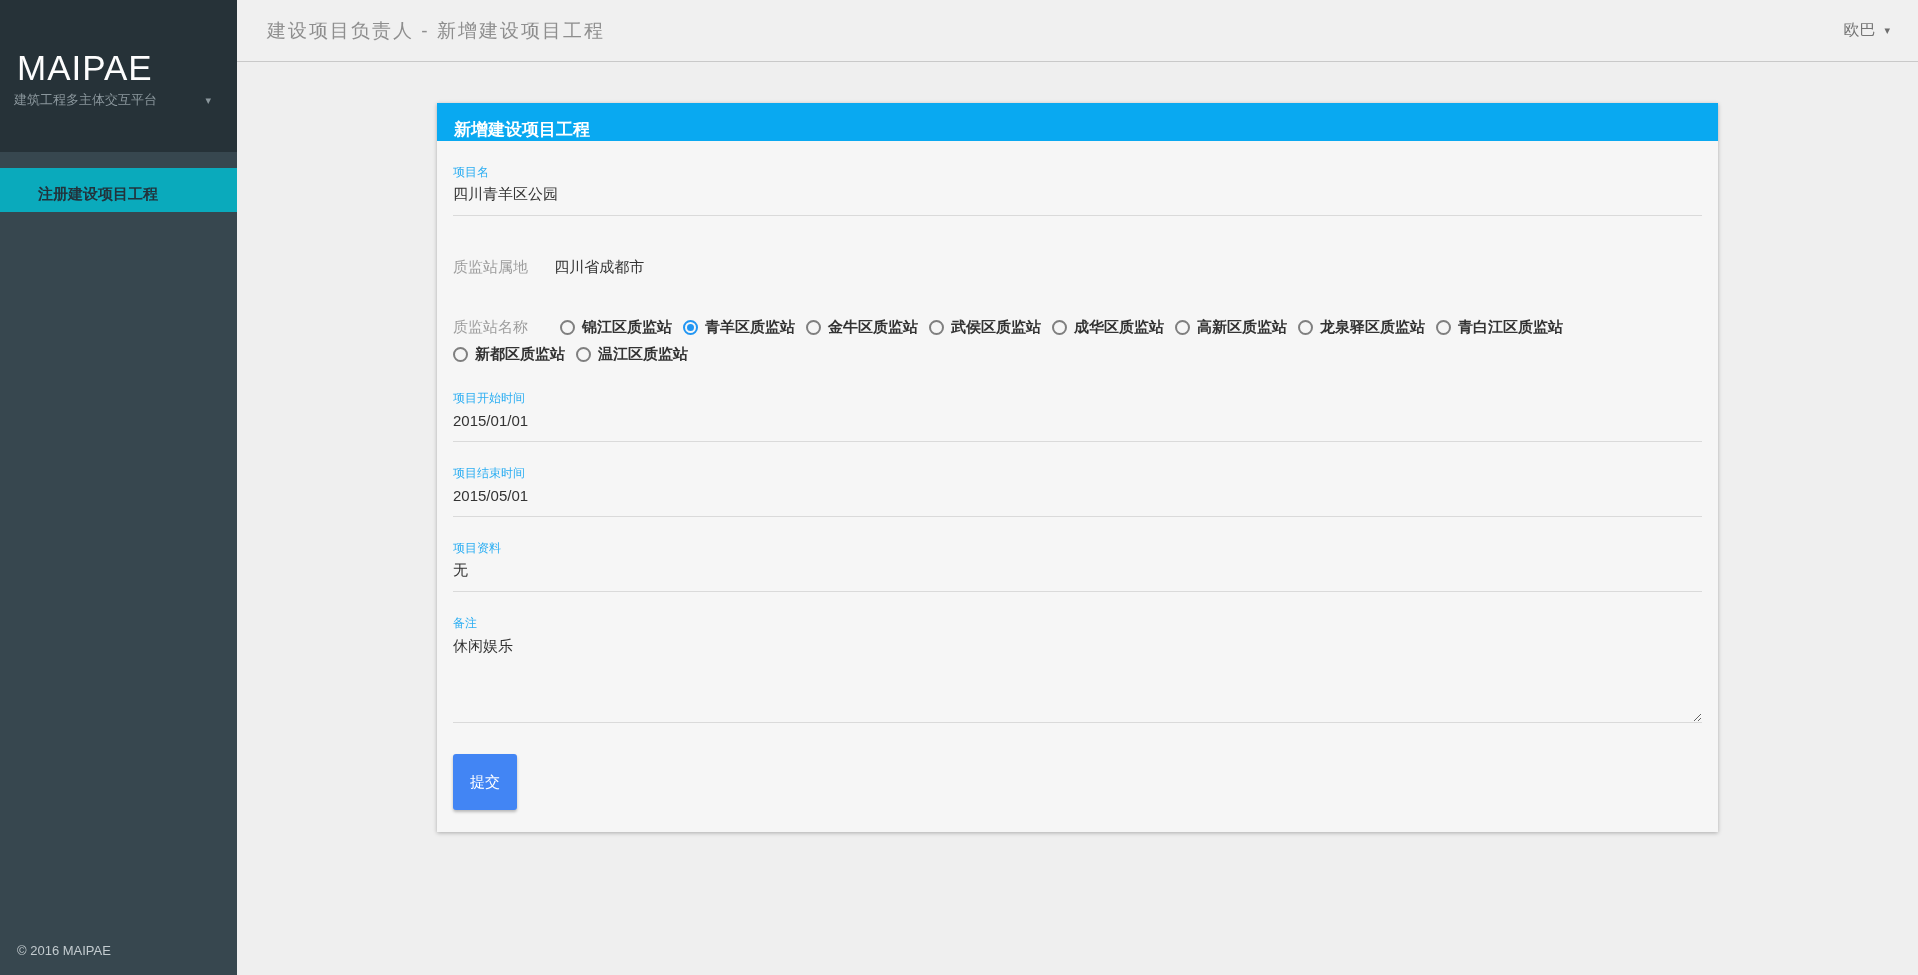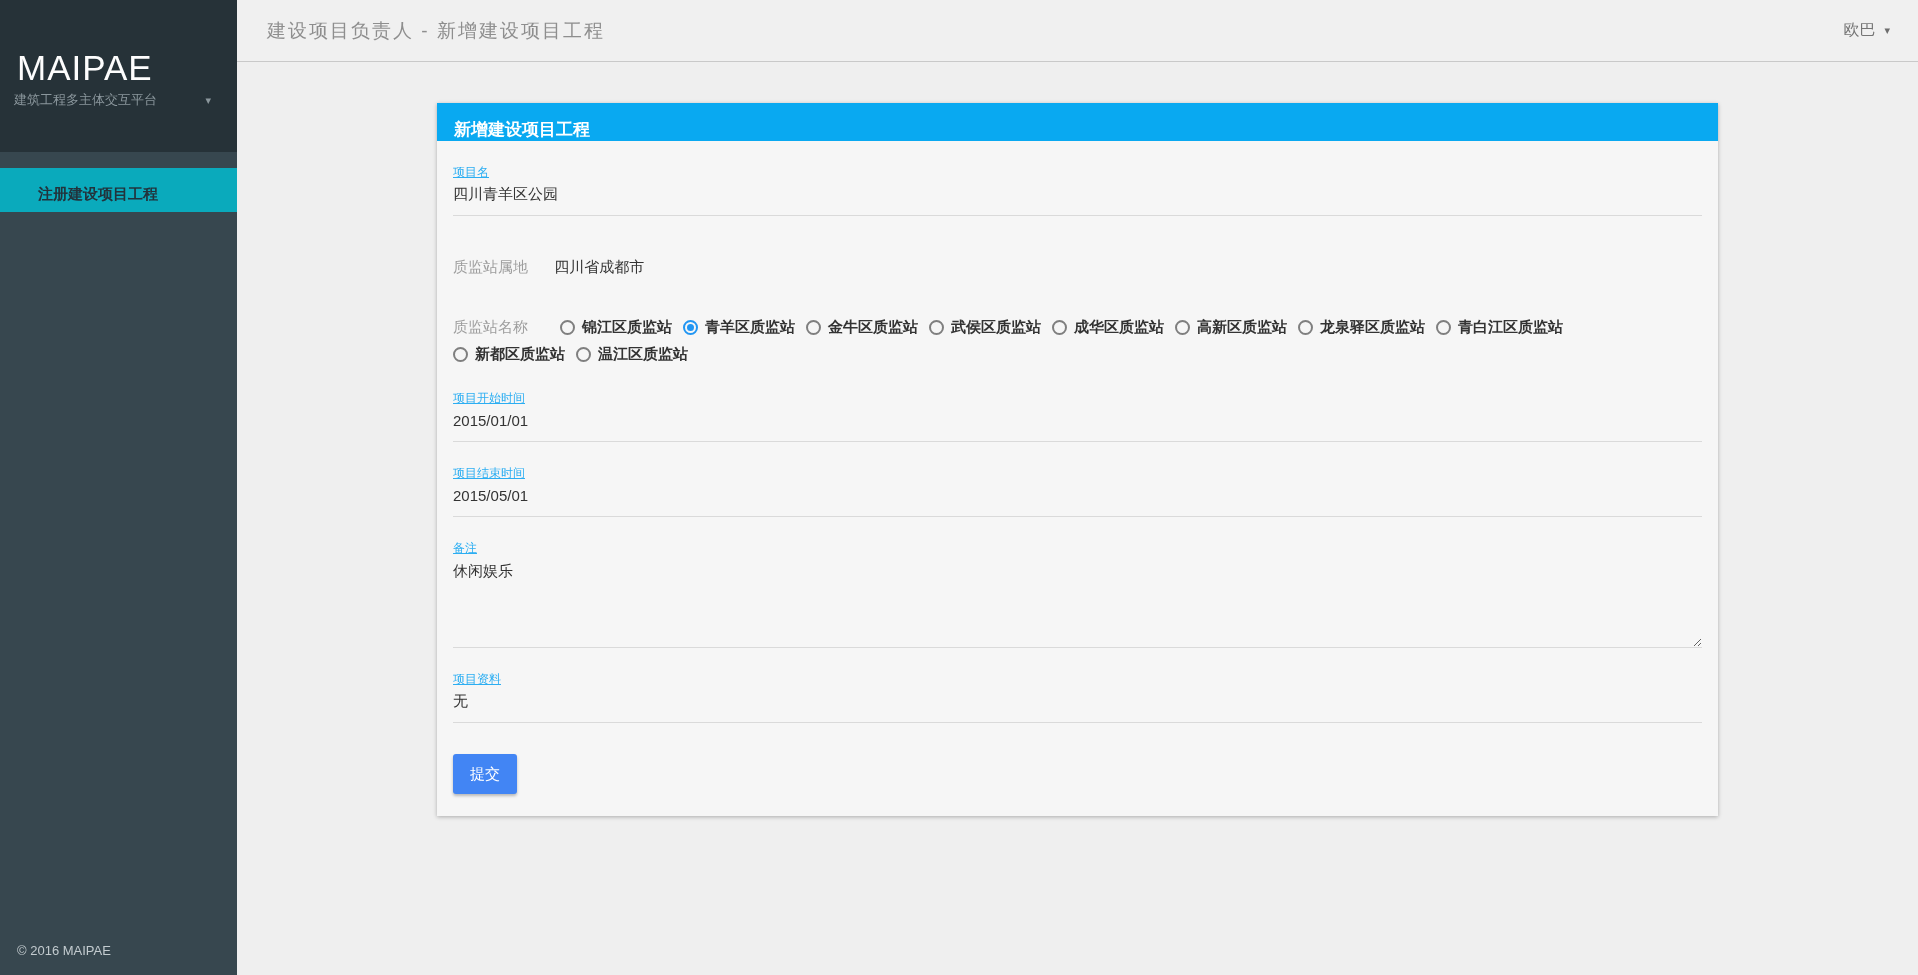--- a/index.html
+++ b/index.html
@@ -63,21 +63,21 @@
   }
   .panel-header {
     height:38px; line-height:53px; padding-left:17px;
     background:#09a9f1; color:#ffffff;
     font-size:17px; font-weight:bold;
   }
   .panel-body { padding:0 16px 10px; }
 
   .field { margin-top:24px; }
   .field-label {
-    display:block; color:#2caef2; font-size:12px; line-height:14px; margin-bottom:5px;text-decoration:underline;
+    display:block; color:#2caef2; font-size:12px; line-height:14px; margin-bottom:5px;
   }
   .line-input {
     display:block; width:100%;
     border:0; border-bottom:1px solid #dadada; background:transparent;
     font-family:inherit; font-size:15px; color:#333;
     padding:2px 0 12px; outline:none;
   }
   .textarea-input {
     display:block; width:100%; height:88px;
     border:0; border-bottom:1px solid #dadada; background:transparent;
@@ -100,21 +100,21 @@
     background:#f6f6f6;
   }
   .radio-circle.selected { border-color:#2196f3; }
   .radio-dot {
     position:absolute; left:2px; top:2px; right:2px; bottom:2px;
     background:#2196f3; border-radius:50%;
   }
 
   .submit-btn {
     display:block; margin:31px 0 12px;
-    min-width:64px; height:40px; padding:0 16px;
+    min-width:64px; height:56px; padding:0 16px;
     background:#4285f4; color:#fff;
     border:0; border-radius:3px;
     font-family:inherit; font-size:15px;
     box-shadow:0 2px 3px rgba(0,0,0,0.25);
     cursor:pointer;
   }
 </style>
 </head>
 <body>
 
@@ -167,27 +167,27 @@
             <label class="field-label">项目开始时间</label>
             <input class="line-input" type="text" value="2015/01/01" style="">
           </div>
 
           <div class="field">
             <label class="field-label">项目结束时间</label>
             <input class="line-input" type="text" value="2015/05/01" style="">
           </div>
 
           <div class="field">
-            <label class="field-label">备注</label>
-            <textarea class="textarea-input" style="">休闲娱乐</textarea>
+            <label class="field-label">项目资料</label>
+            <input class="line-input" type="text" value="无" style="">
           </div>
 
           <div class="field">
-            <label class="field-label">项目资料</label>
-            <input class="line-input" type="text" value="无" style="">
+            <label class="field-label">备注</label>
+            <textarea class="textarea-input" style="">休闲娱乐</textarea>
           </div>
 
           <button class="submit-btn">提交</button>
         </div>
       </section>
     </main>
   </div>
 </div>
 
 </body></html>

